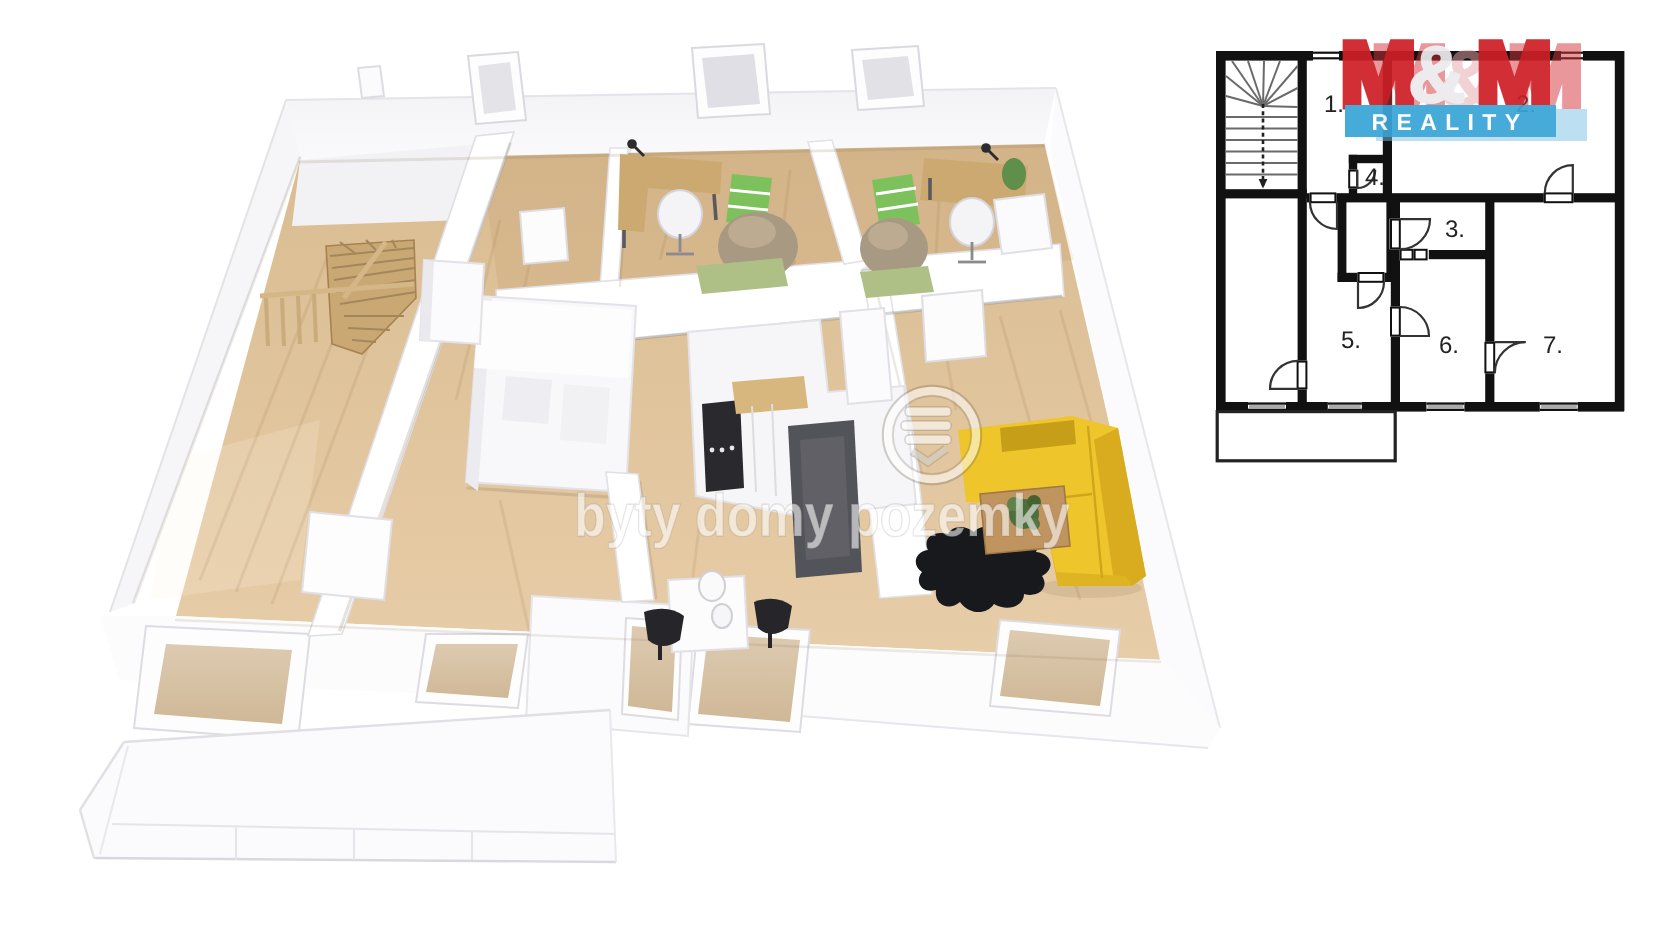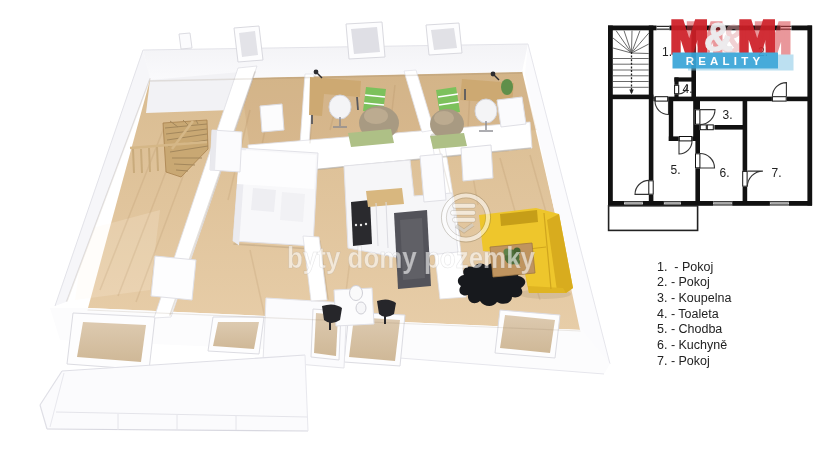--- a/index.html
+++ b/index.html
@@ -387,14 +387,13 @@
   </g>
   <g>
     <text x="670" y="53" font-family="Liberation Sans, sans-serif" font-weight="bold" font-size="46px" fill="#ce1f27" stroke="#ce1f27" stroke-width="3.5">M</text>
     <text x="738" y="53" font-family="Liberation Sans, sans-serif" font-weight="bold" font-size="46px" fill="#ce1f27" stroke="#ce1f27" stroke-width="3.5">M</text>
     <text x="704" y="51" font-family="Liberation Sans, sans-serif" font-weight="bold" font-size="40px" fill="#eceaec" stroke="#eceaec" stroke-width="1.2">&amp;</text>
     <rect x="672.5" y="52.5" width="105.5" height="16" fill="#3aa5d8"></rect>
     <text x="725" y="65" font-family="Liberation Sans, sans-serif" font-weight="bold" font-size="11.5px" fill="#fff" letter-spacing="4.2" text-anchor="middle">REALITY</text>
   </g>
 </g>
 </svg>
-<div id="legend">1.&nbsp;&nbsp;- Pokoj<br>2. - Pokoj<br>3. - Koupelna<br>4. - Toaleta<br>5. - Chodba<br>6. - Kuchyně<br>7. - Pokoj</div>
 </div>
 
 </body></html>

